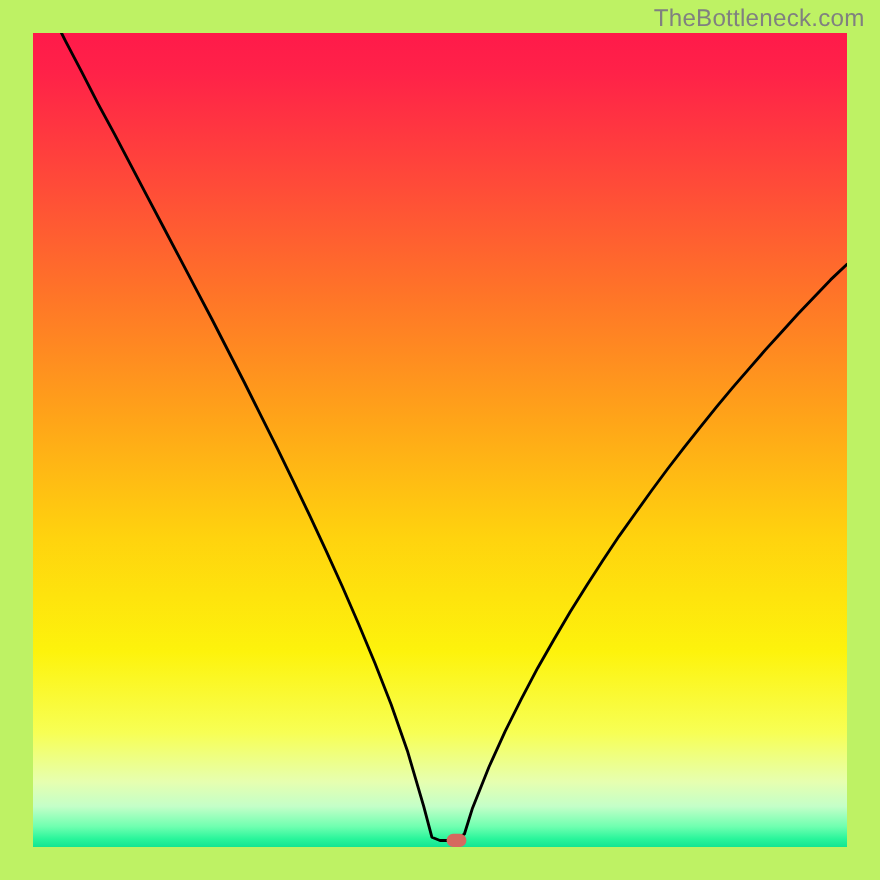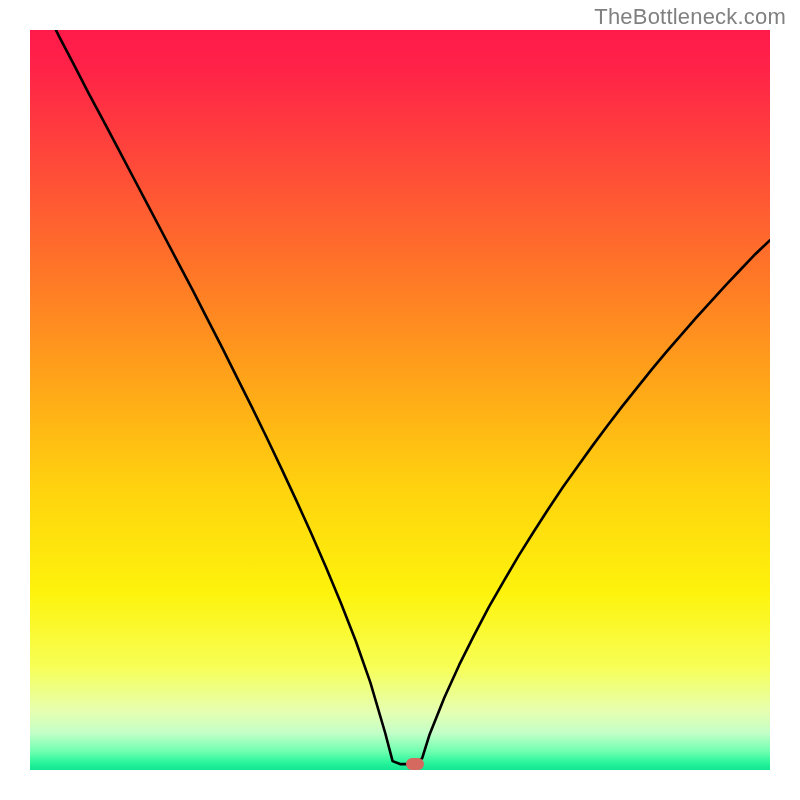--- a/index.html
+++ b/index.html
@@ -10,21 +10,21 @@
     background: #000;
     overflow: hidden;
     font-family: Arial, Helvetica, sans-serif;
   }
   .frame {
     position: absolute;
     left: 0;
     top: 0;
     width: 800px;
     height: 800px;
-    background: #ffffff;
+    background: #bef264;
   }
   .watermark {
     position: absolute;
     top: 4px;
     right: 14px;
     color: #808080;
     font-size: 22px;
     font-weight: 500;
     letter-spacing: 0.2px;
     user-select: none;

